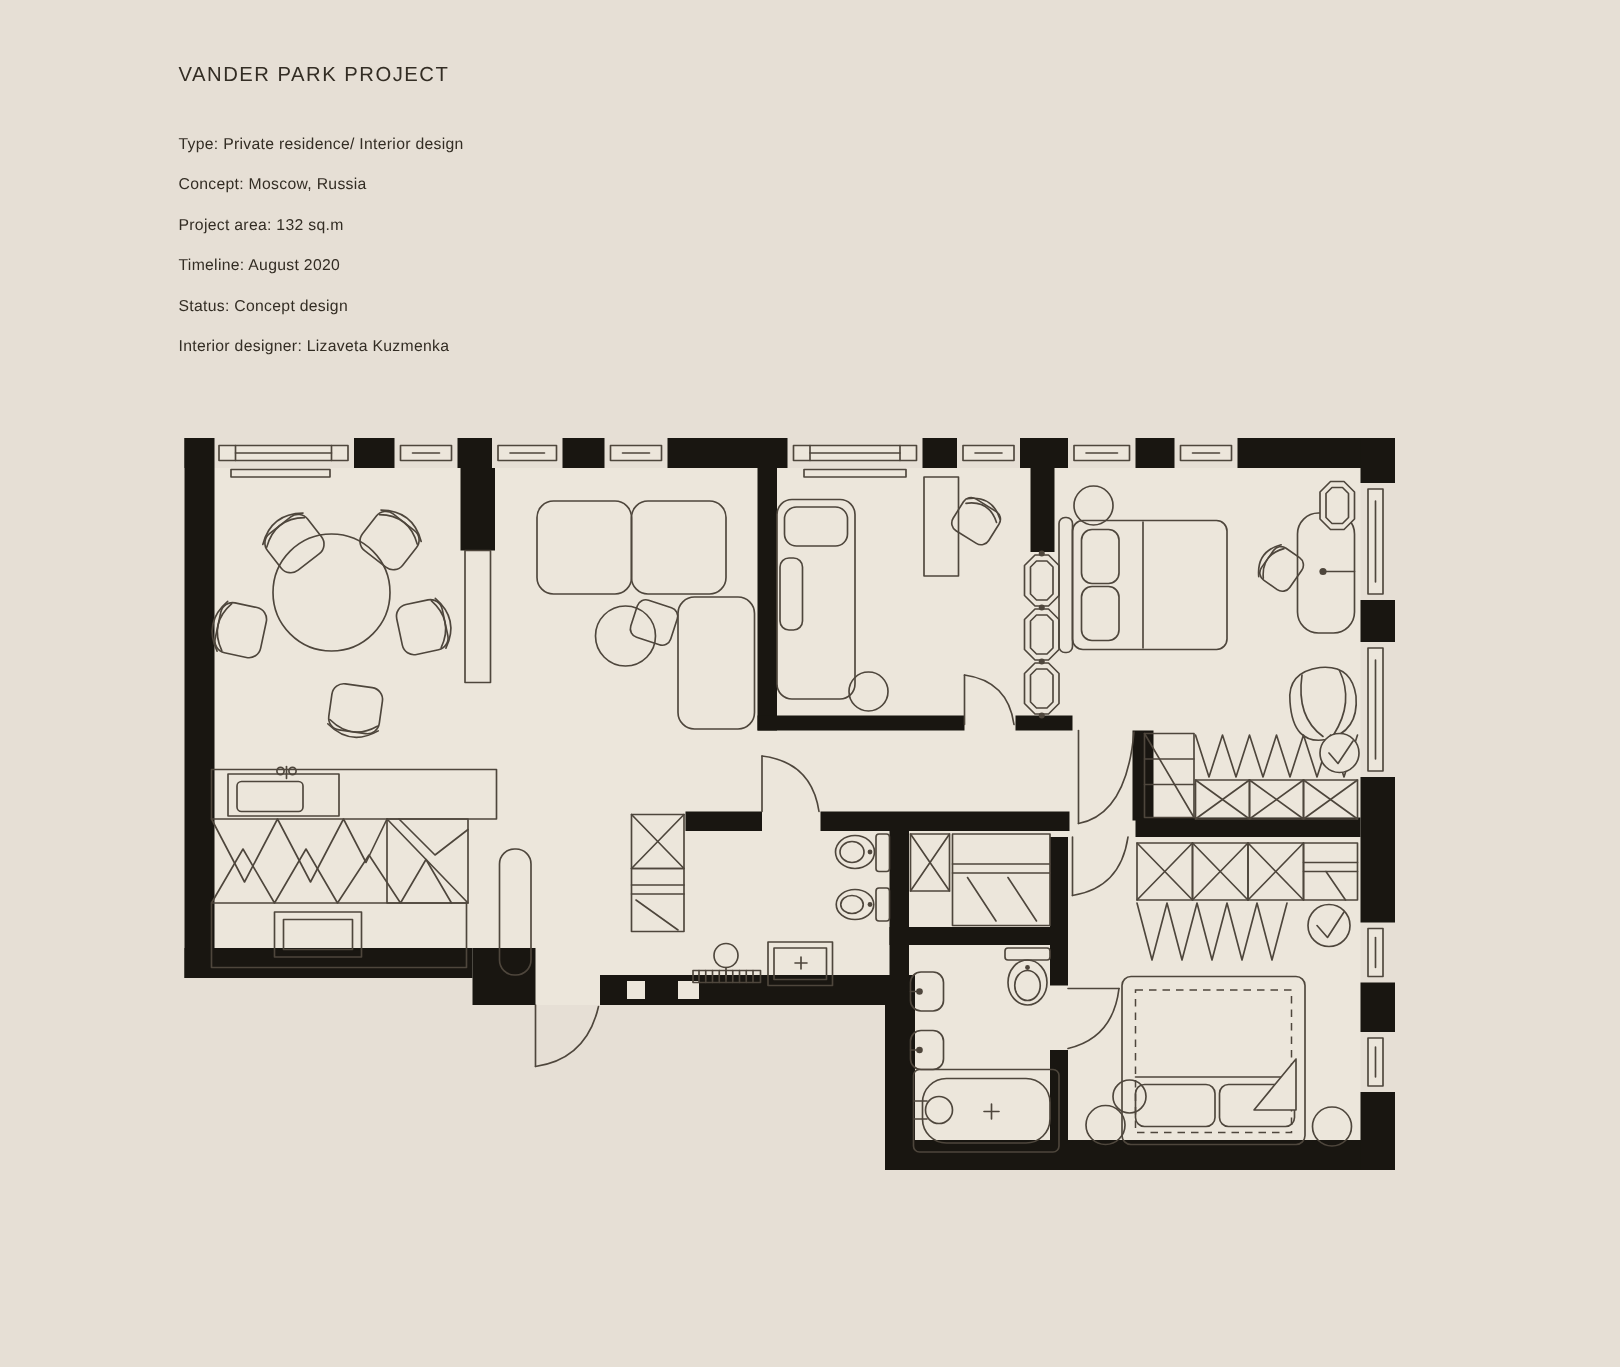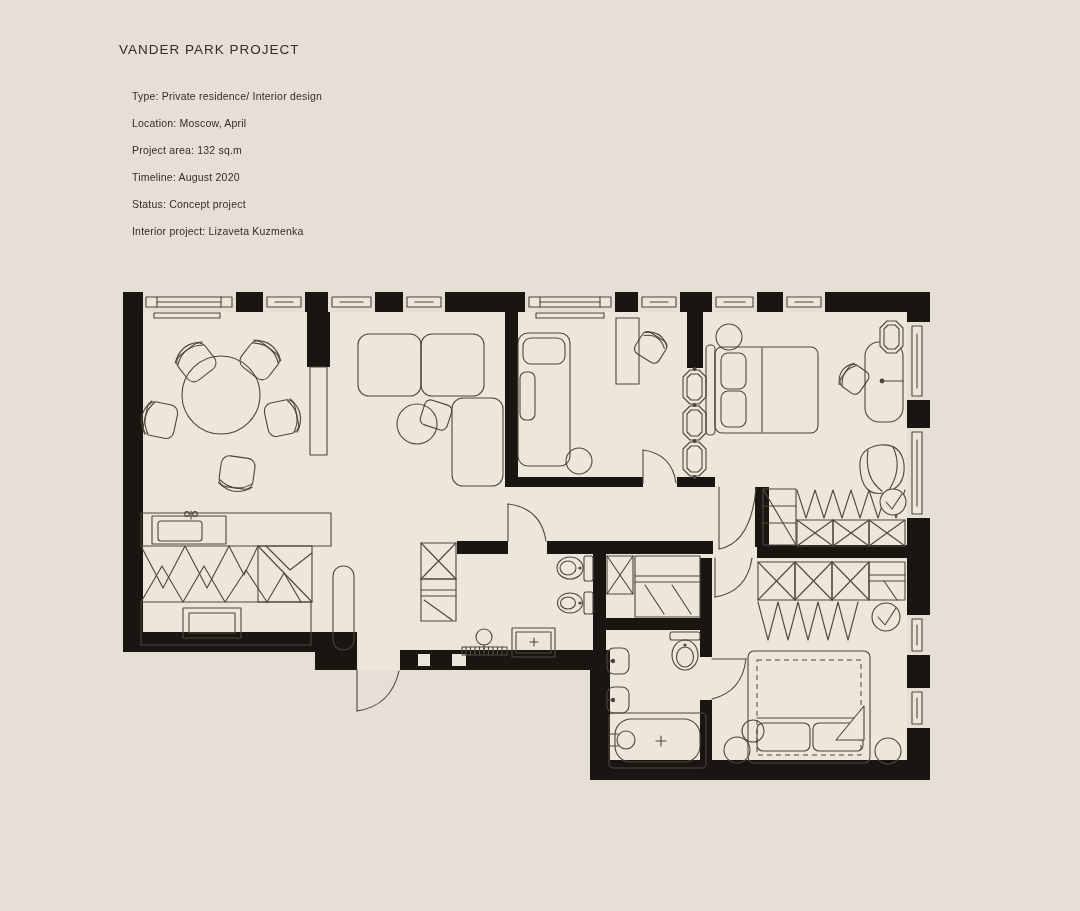--- a/index.html
+++ b/index.html
@@ -2,40 +2,40 @@
 <html style="--background: #e6dfd5; --floor: #ece6db; --wall: #191611; --line: #4e463c; --text: #332d24;"><head>
 <meta charset="utf-8">
 <style>
   :root{
     --background:#e6dfd5; --floor:#ece6db; --wall:#191611; --line:#4e463c; --text:#332d24;
   }
   html,body{margin:0;padding:0;}
   body{background:var(--background);font-family:"Liberation Sans","DejaVu Sans",sans-serif;}
   #sheet{position:relative;width:1080px;height:911px;background:var(--background);overflow:hidden;}
   .title{position:absolute;left:119px;top:42px;font-size:13.5px;font-weight:500;letter-spacing:1px;color:var(--text);}
-  .detail{position:absolute;left:119px;font-size:10.5px;letter-spacing:.2px;color:var(--text);margin-left:13px;}
+  .detail{position:absolute;left:119px;font-size:10.5px;letter-spacing:.2px;color:var(--text);}
   svg{position:absolute;left:0;top:0;}
   .wall{fill:var(--wall);stroke:none;}
   .flr{fill:var(--floor);stroke:none;}
   .ln{fill:none;stroke:var(--line);stroke-width:1.1;stroke-linecap:round;stroke-linejoin:round;}
   .lnf{fill:var(--floor);stroke:var(--line);stroke-width:1.1;stroke-linejoin:round;}
   .dot{fill:var(--line);stroke:none;}
   .dash{fill:none;stroke:var(--line);stroke-width:1;stroke-dasharray:5 4;}
 </style>
 </head>
 <body>
 
 <div id="sheet">
   <div class="title">VANDER PARK PROJECT</div>
   <div class="detail" style="top:90px">Type: Private residence/ Interior design</div>
-  <div class="detail" style="top:117px">Location: Moscow, April</div>
+  <div class="detail" style="top:117px">Concept: Moscow, Russia</div>
   <div class="detail" style="top:144px">Project area: 132 sq.m</div>
   <div class="detail" style="top:171px">Timeline: August 2020</div>
-  <div class="detail" style="top:198px">Status: Concept project</div>
-  <div class="detail" style="top:225px">Interior project: Lizaveta Kuzmenka</div>
+  <div class="detail" style="top:198px">Status: Concept design</div>
+  <div class="detail" style="top:225px">Interior designer: Lizaveta Kuzmenka</div>
 
   <svg width="1080" height="911" viewBox="0 0 1080 911">
     <defs>
       <g id="chair">
         <rect x="-17" y="-15" width="34" height="31" rx="8" class="ln"></rect>
         <path d="M-16,-9 Q0,-21 16,-9" class="ln"></path>
         <path d="M-17,-12 Q0,-25 17,-12" class="ln"></path>
       </g>
     </defs>
 

